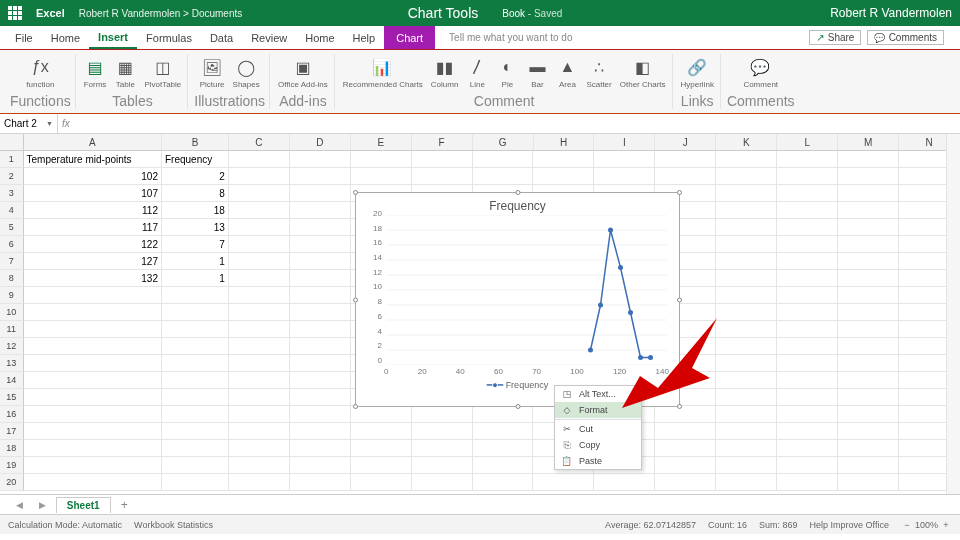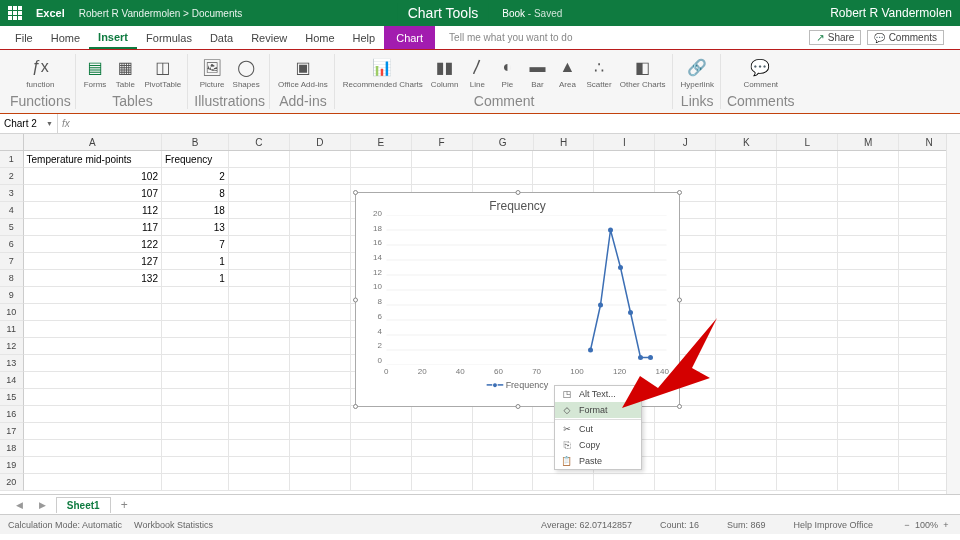--- a/index.html
+++ b/index.html
@@ -78,21 +78,21 @@
     .arrow { position: absolute; left: 622px; top: 184px; z-index: 30; pointer-events: none; }
     .arrow svg polygon { fill: #d40000; }
 
     .sheet-tabs { height: 20px; background: #fff; border-top: 1px solid #ccc; display: flex; align-items: center; font-size: 10px; padding-left: 10px; gap: 4px; color: #666; }
     .sheet-nav { font-size: 9px; color: #999; padding: 0 6px; }
     .sheet-tab { padding: 2px 10px; border: 1px solid #ccc; border-bottom: none; background: #fff; font-weight: 600; color: #0f7b40; }
     .sheet-add { padding: 0 6px; color: #888; font-size: 12px; }
 
     .statusbar { height: 20px; background: #f3f3f3; border-top: 1px solid #ccc; display: flex; align-items: center; justify-content: space-between; font-size: 9px; color: #666; padding: 0 8px; }
     .sb-left { display: flex; gap: 12px; }
-    .sb-right { display: flex; gap: 28px; align-items: center; }
+    .sb-right { display: flex; gap: 12px; align-items: center; }
     .zoom { display: flex; align-items: center; gap: 2px; }
     .zoom-btn { width: 12px; text-align: center; cursor: pointer; }
 
     .sidebar-r { position: absolute; right: 0; top: 0; bottom: 0; width: 14px; background: #f6f6f6; border-left: 1px solid #e2e2e2; }
   </style>
 </head>
 <body>
 
 <div class="titlebar">
   <div class="tb-left">

